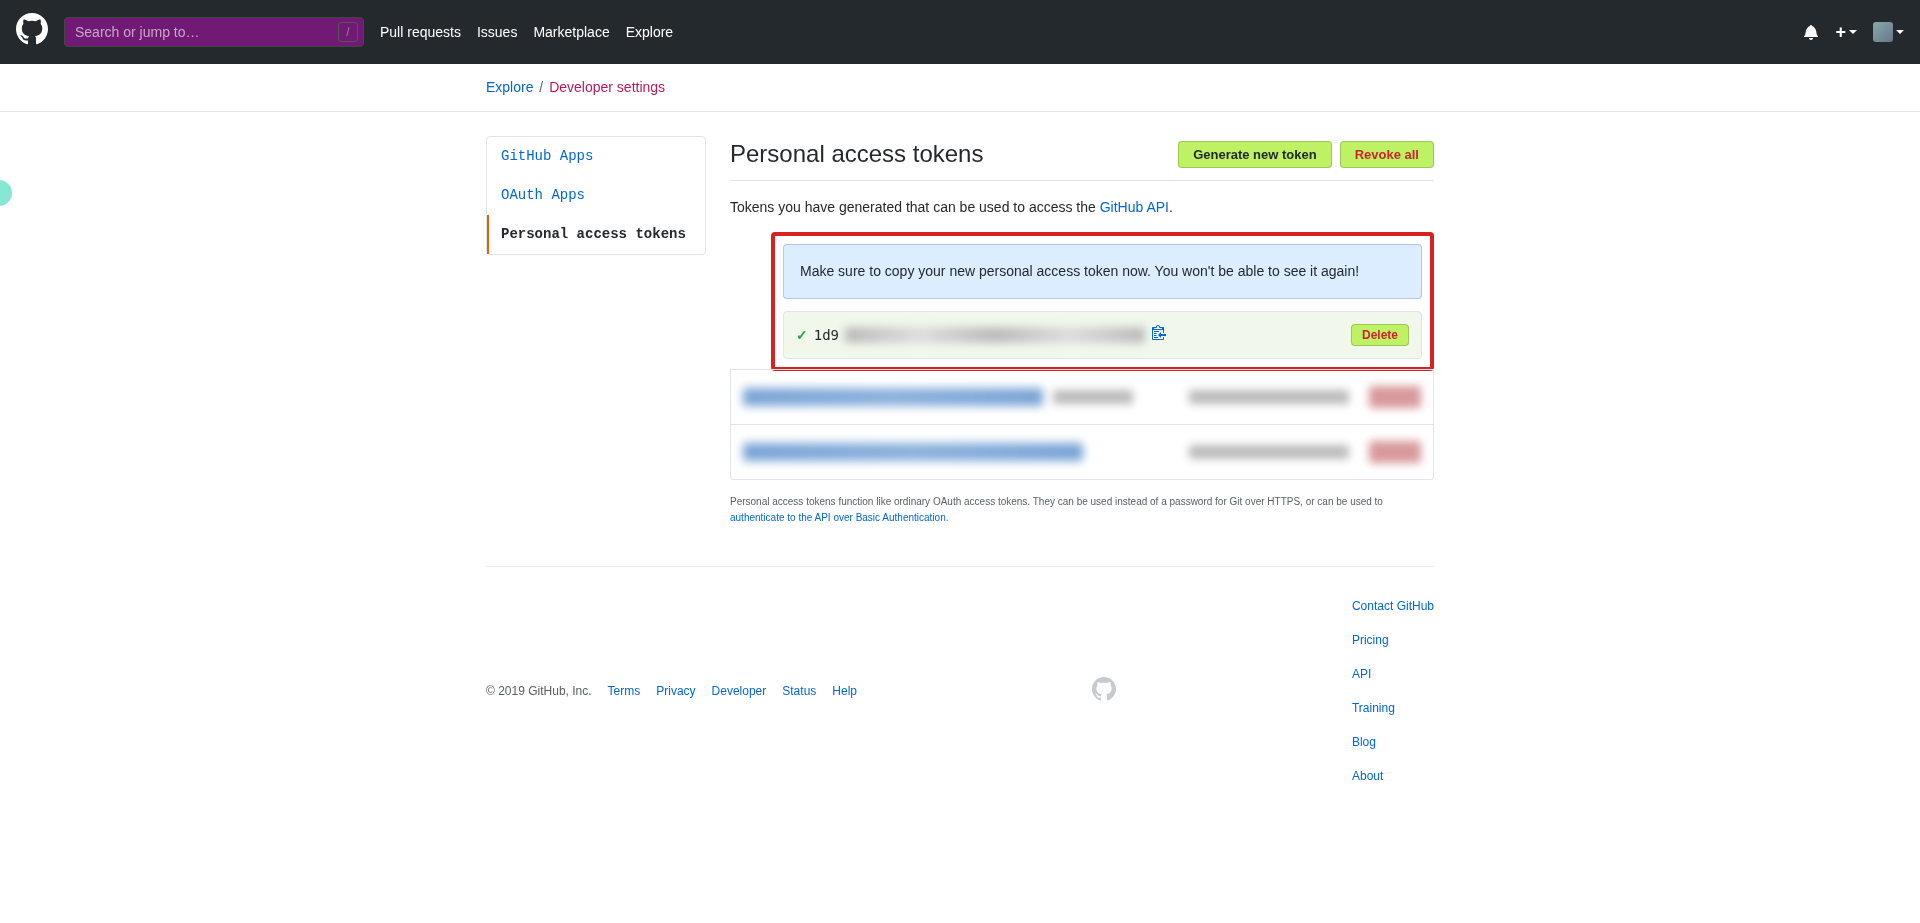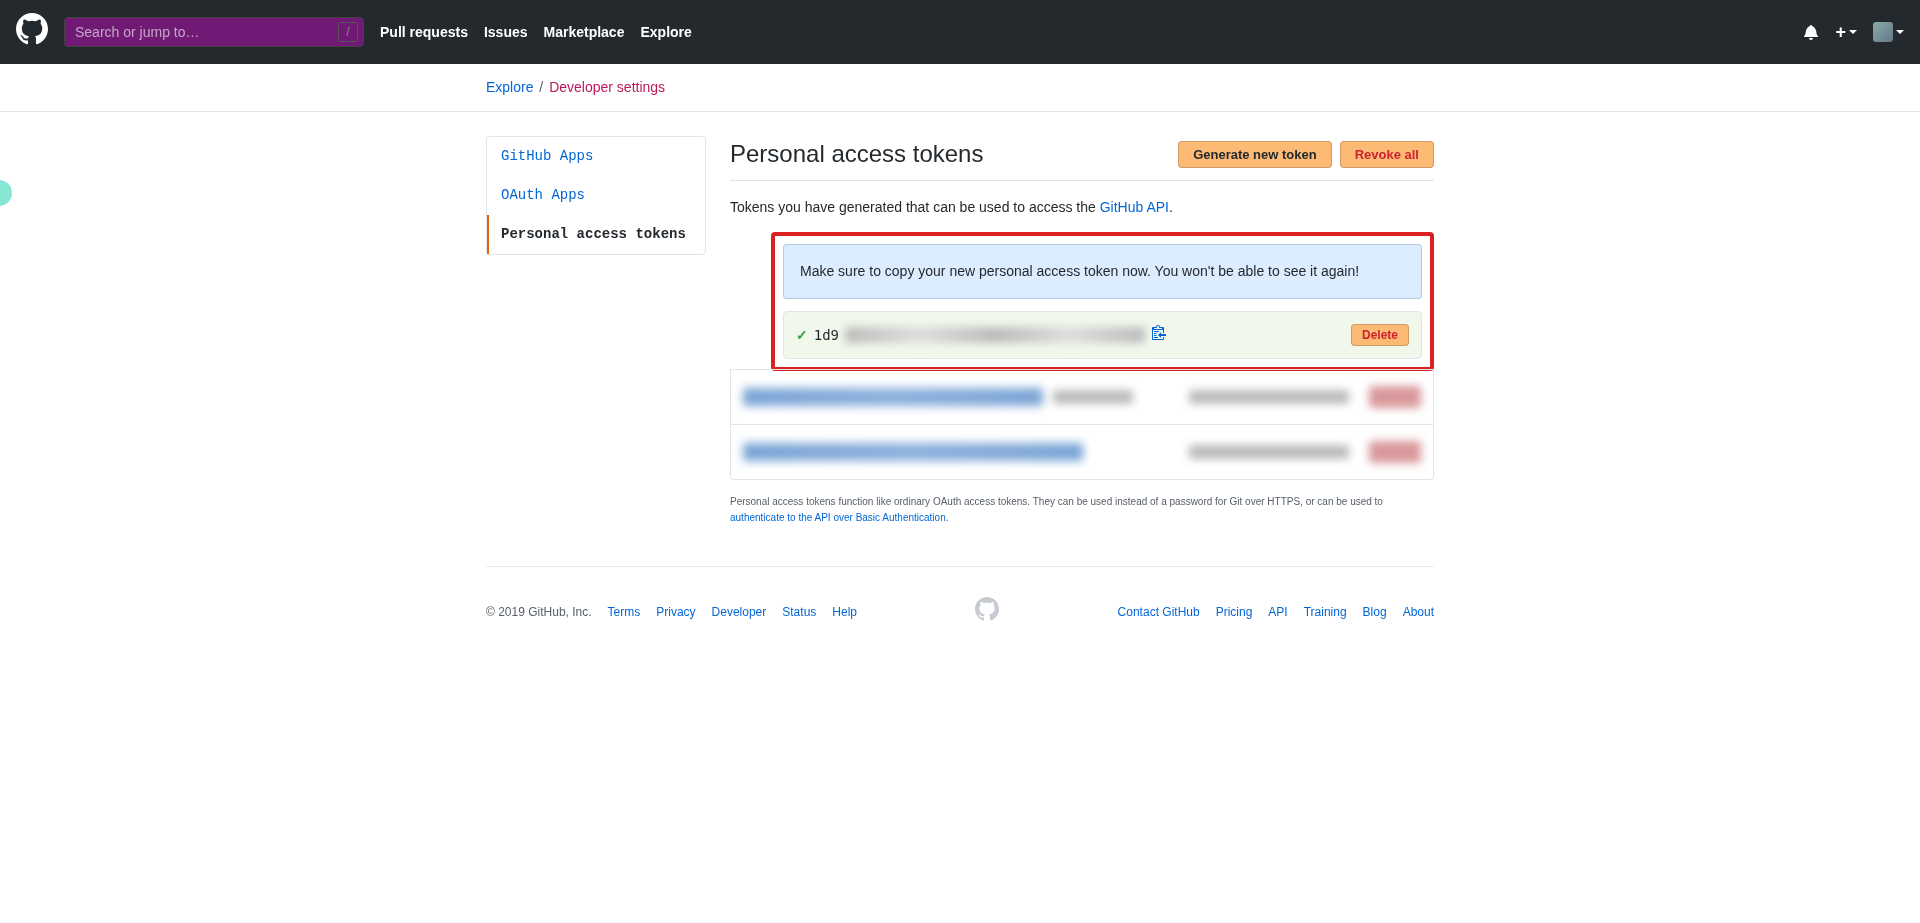--- a/index.html
+++ b/index.html
@@ -49,21 +49,21 @@
     height: 20px;
     border: 1px solid #555;
     border-radius: 3px;
     font-size: 12px;
     color: #888;
     display: flex;
     align-items: center;
     justify-content: center;
   }
   .nav-links { display: flex; gap: 16px; }
-  .nav-link { color: #fff; font-weight: 700; font-size: 14px; }
+  .nav-link { color: #fff; font-weight: 400; font-size: 14px; }
   .header-spacer { flex: 1; }
   .header-right { display: flex; align-items: center; gap: 16px; }
   .bell-icon, .plus-dd, .avatar-dd { display: flex; align-items: center; cursor: pointer; }
   .caret {
     display: inline-block; width: 0; height: 0;
     border-left: 4px solid transparent; border-right: 4px solid transparent;
     border-top: 4px solid #fff; margin-left: 3px;
   }
   .avatar-img {
     width: 20px; height: 20px; border-radius: 3px;
@@ -112,21 +112,21 @@
   .main { flex: 1; }
 
   .subhead {
     display: flex; align-items: center;
     border-bottom: 1px solid #e1e4e8;
     padding-bottom: 8px;
     margin-bottom: 16px;
   }
   .subhead h2 { font-size: 24px; font-weight: 400; flex:1; }
   .btn {
-    background: #fdba74;
+    background: #bef264;
     border: 1px solid rgba(27,31,35,0.2);
     border-radius: 4px;
     padding: 5px 14px;
     font-size: 13px;
     font-weight: 600;
     color: #24292e;
     cursor: pointer;
   }
   .btn-danger { color: #cb2431; }
   .btn + .btn { margin-left: 8px; }
@@ -196,21 +196,21 @@
     border-top: 1px solid #eaecef;
     margin-top: 40px;
     padding: 30px 0;
     font-size: 12px;
     color: #586069;
   }
   .foot-flex { display:flex; align-items:center; }
   .foot-left { display:flex; gap:16px; align-items:center;}
   .foot-left a, .foot-right a { color:#0366d6; }
   .foot-center { flex:1; text-align:center; color:#ccc;}
-  .foot-right { display:flex; gap:16px;}
+  .foot-right { display:flex; gap:16px;flex-direction:column;}
   .foot-logo { color:#c6cbd1; }
 
   
   .edge-dot {
     position: fixed;
     left: -14px; top: 180px;
     width: 26px; height: 26px;
     border-radius: 50%;
     background: #86e7d4;
   }

